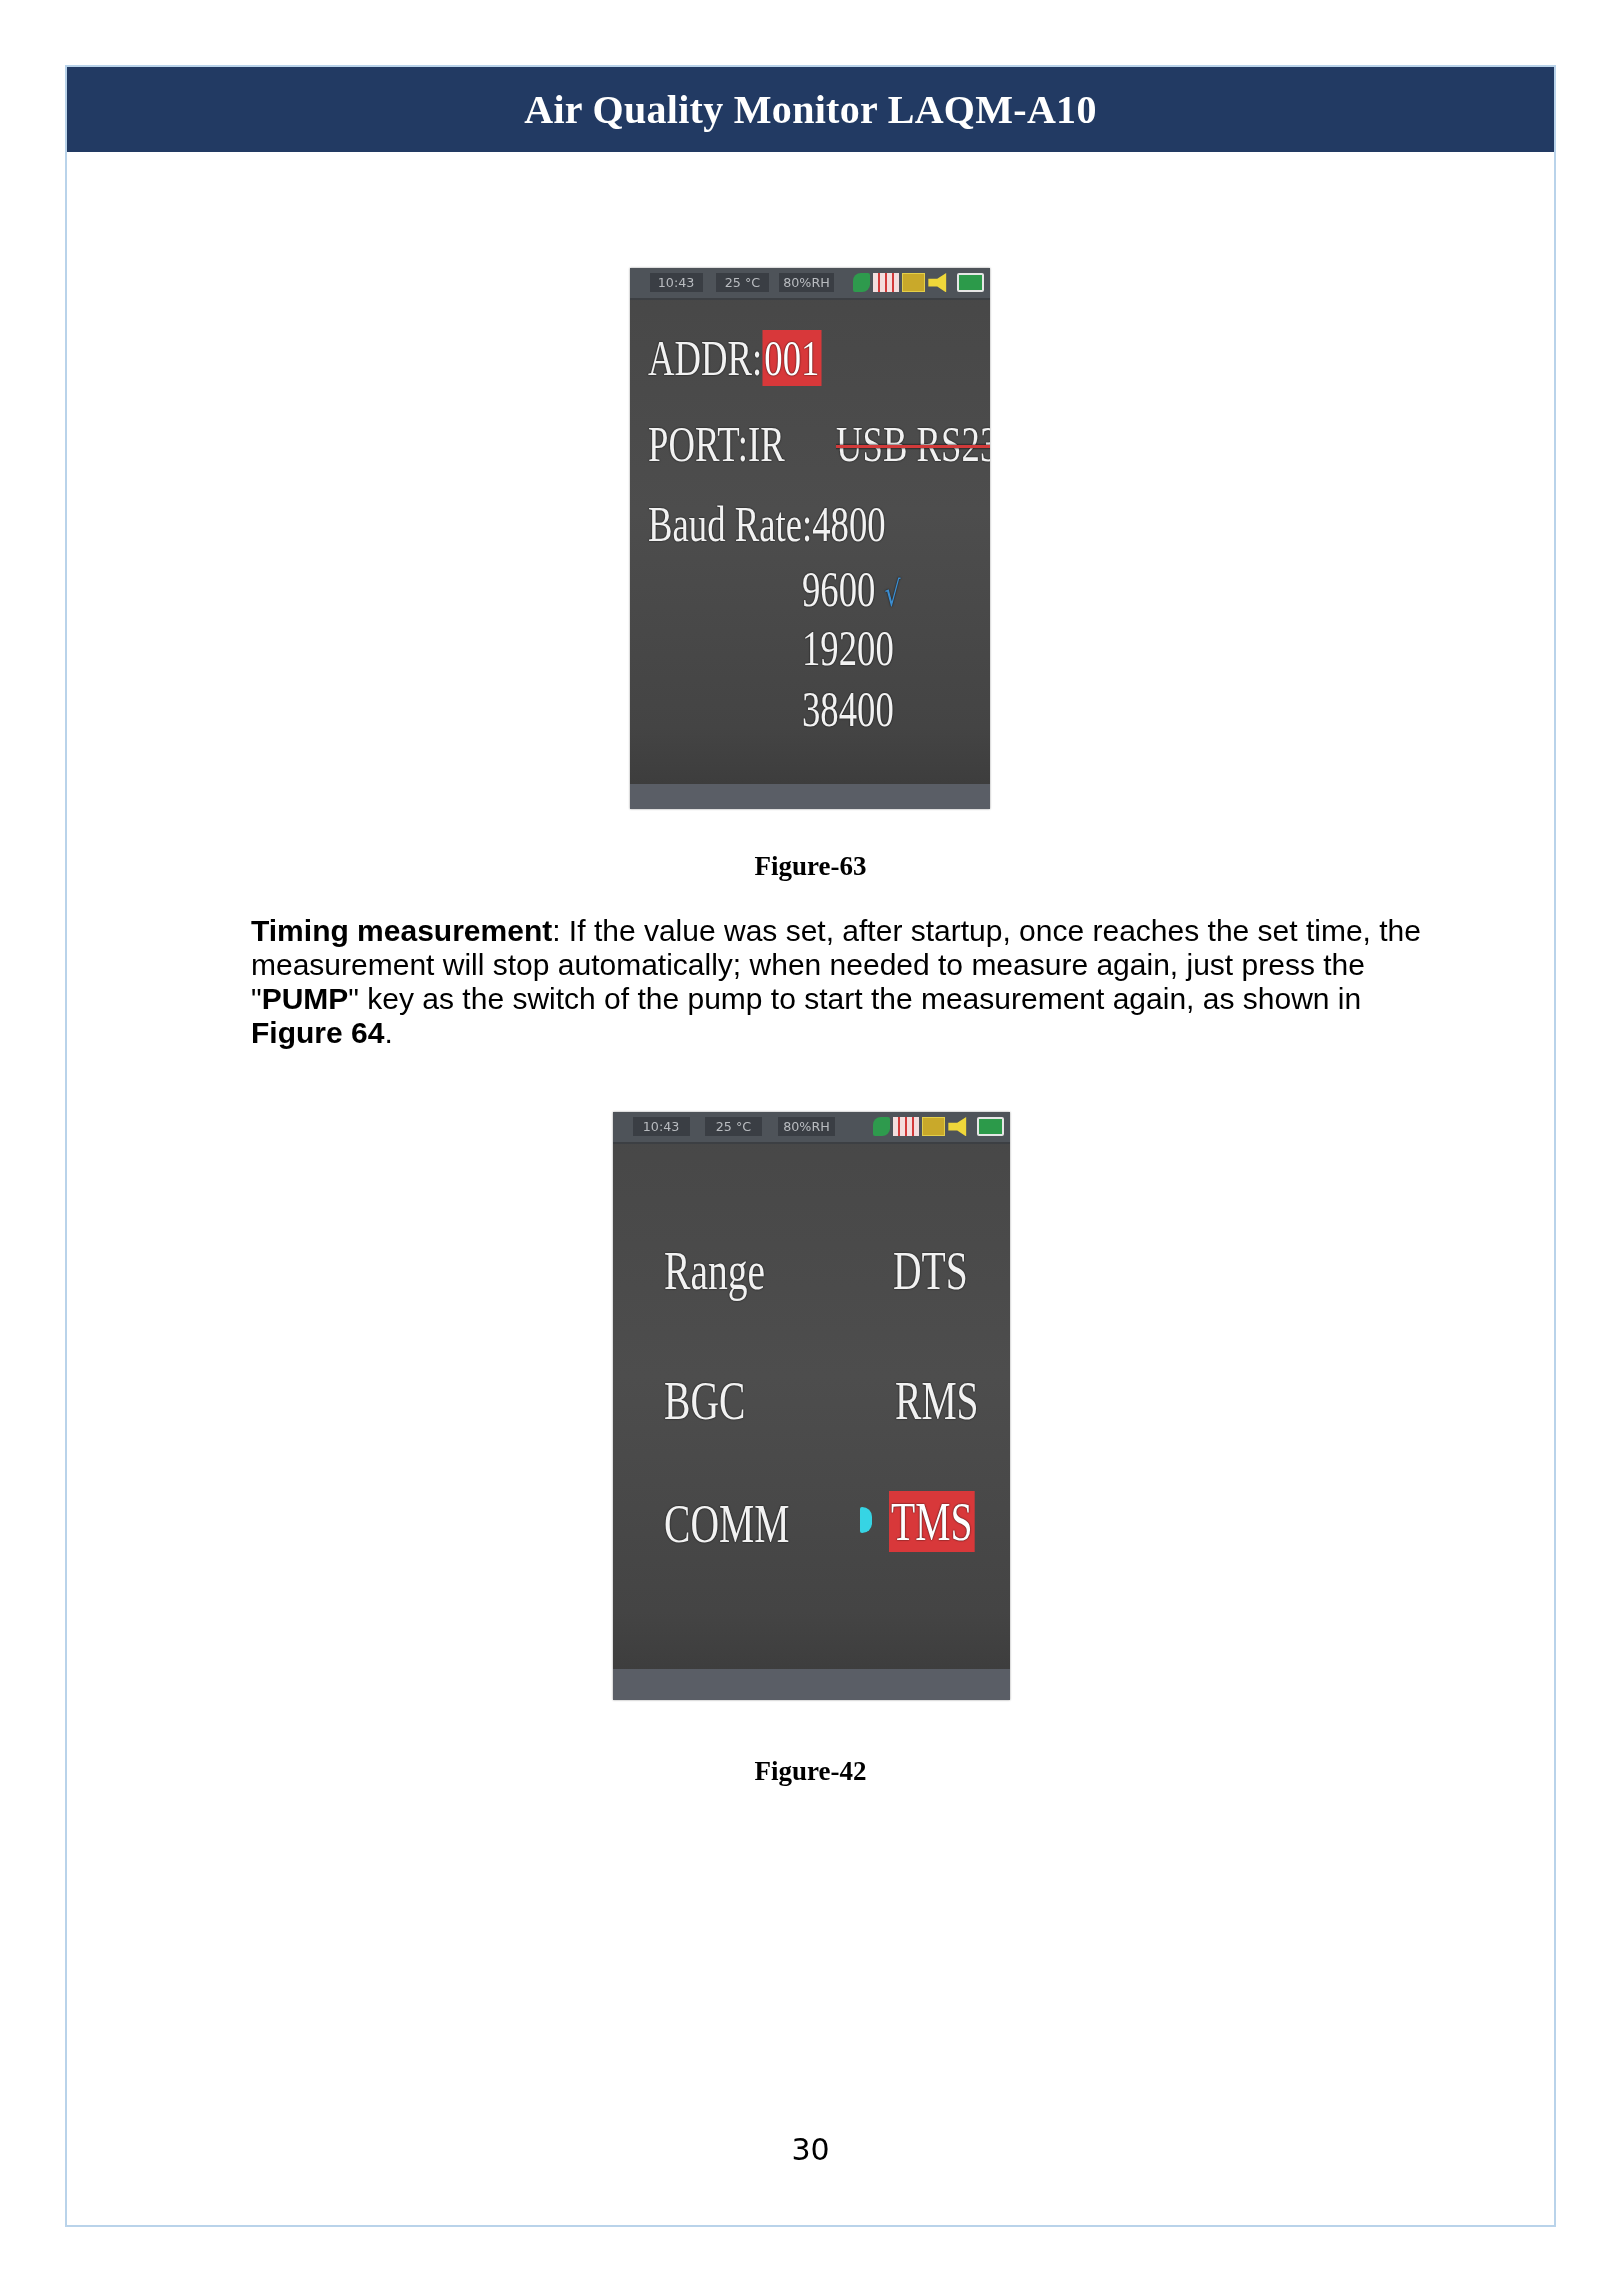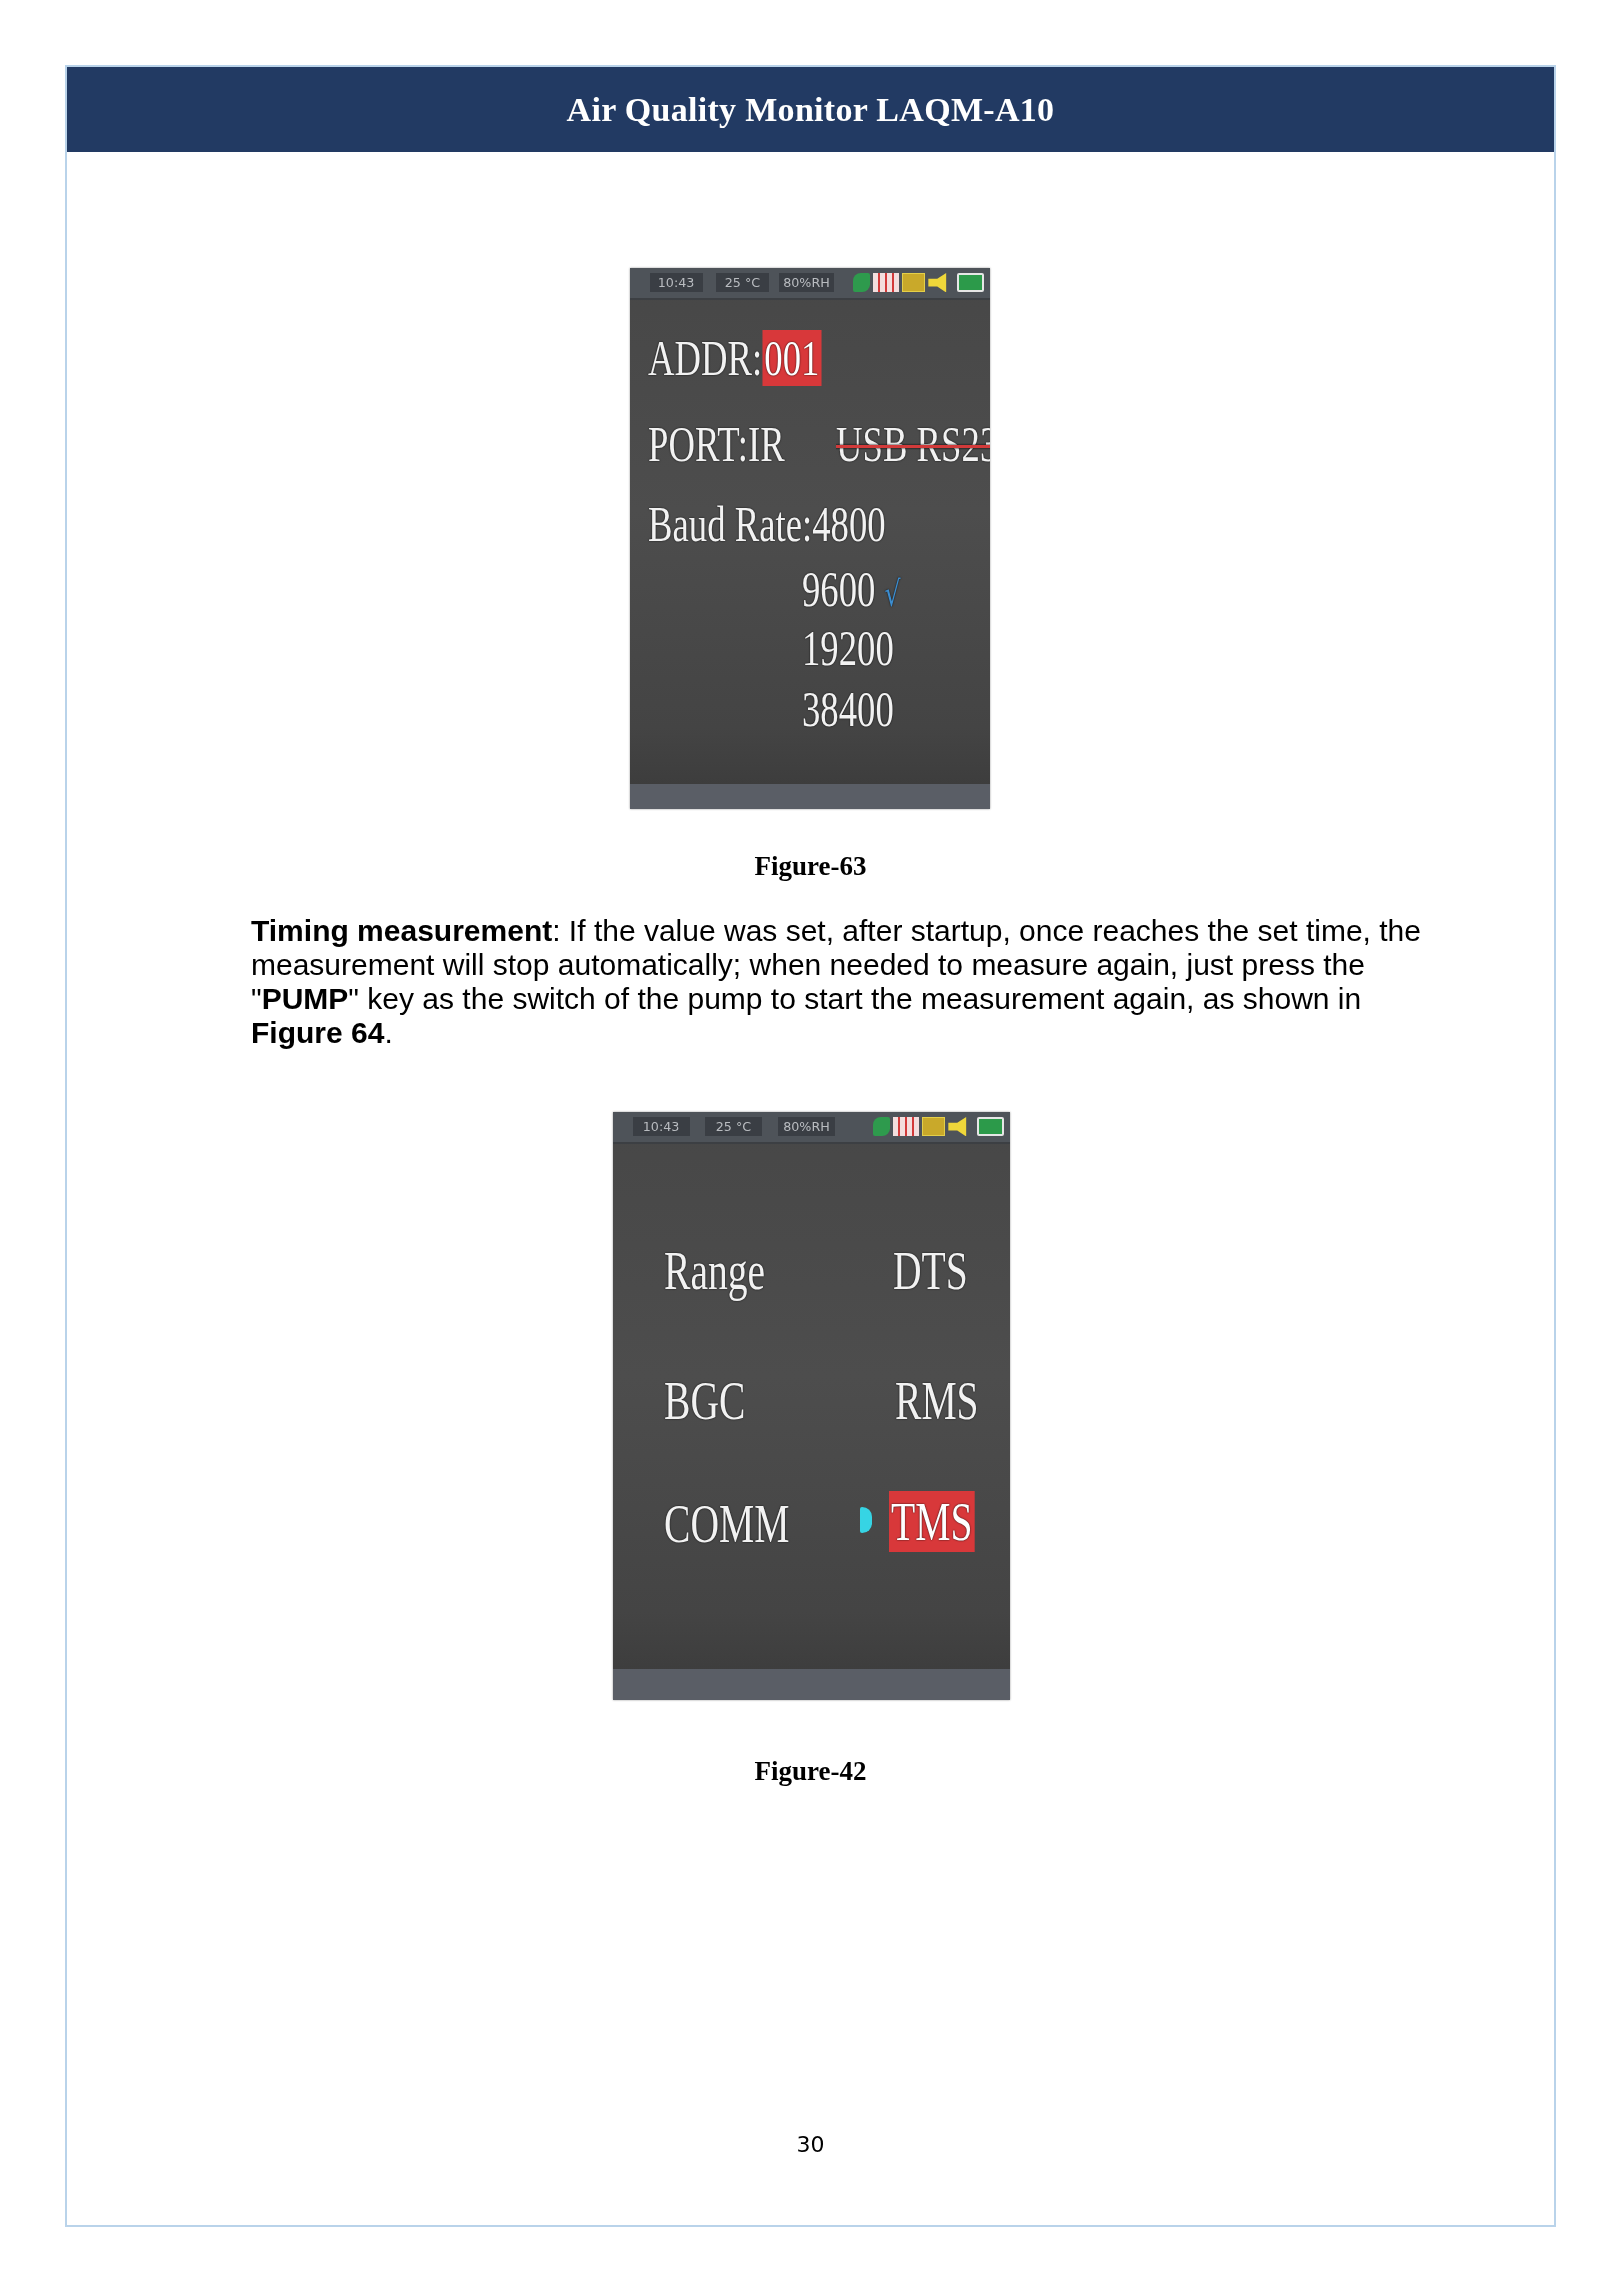--- a/index.html
+++ b/index.html
@@ -4,21 +4,21 @@
 <style>
   html, body { margin: 0; padding: 0; background: #ffffff; }
   body { width: 1621px; height: 2293px; position: relative; overflow: hidden;
          font-family: "DejaVu Serif", "Liberation Serif", serif; color: #000; }
 
   .page-frame { position: absolute; left: 65px; top: 65px; width: 1491px; height: 2162px;
                 border: 2px solid #b9d3ea; box-sizing: border-box; }
   .header-bar { position: absolute; left: 67px; top: 67px; width: 1487px; height: 85px;
                 background: #223a63; display: flex; align-items: center; justify-content: center; }
   .header-title { color: #ffffff; font-family: "Liberation Serif", "DejaVu Serif", serif;
-                  font-weight: bold; font-size: 34px; letter-spacing: 0.3px; }
+                  font-weight: bold; font-size: 40px; letter-spacing: 0.3px; }
 
   
   .screen { position: absolute; background: linear-gradient(180deg, #474747 0%, #4d4d4d 45%, #444 85%, #3a3a3a 100%);
             overflow: hidden; box-shadow: 0 0 2px #999; }
   .status-bar { position: absolute; left: 0; top: 0; right: 0; height: 30px; background: #4e5359;
                 border-bottom: 2px solid #3c3f43; padding-left: 19px; }
   .stat-chip { position: absolute; top: 4.9px; height: 19.6px; background: #3a3e44; color: #b9bcc0;
                font-family: "DejaVu Sans", "Liberation Sans", sans-serif; font-size: 12.7px;
                line-height: 19.6px; text-align: center; }
   .sb-icons { position: absolute; top: 3.9px; right: 5.9px; height: 21.6px; display: flex; gap: 2.9px; align-items: center; }
@@ -38,21 +38,21 @@
   .bottom-strip { position: absolute; left: 0; right: 0; bottom: 0; background: #5a5e66; }
   .cursor { position: absolute; width: 11.8px; height: 25.5px; background: #36d4e4; border-radius: 2px 9.8px 9.8px 2px; }
 
   .caption { position: absolute; left: 0; width: 1621px; text-align: center; font-weight: bold;
              font-family: "Liberation Serif", "DejaVu Serif", serif; font-size: 27px; }
 
   .body-para { position: absolute; left: 251px; top: 914px; width: 1186px;
                font-family: Liberation Sans, sans-serif; font-size: 30px; line-height: 34px; }
   .body-para b { font-weight: bold; }
   .page-number { position: absolute; left: 0; width: 1621px; top: 2132px; text-align: center;
-                 font-family: "DejaVu Sans", "Liberation Sans", sans-serif; font-size: 22px; }
+                 font-family: "DejaVu Sans", "Liberation Sans", sans-serif; font-size: 30px; }
 </style>
 </head>
 <body>
 
 <div class="page-frame"></div>
 
 <div class="header-bar">
   <span class="header-title">Air Quality Monitor LAQM-A10</span>
 </div>
 

